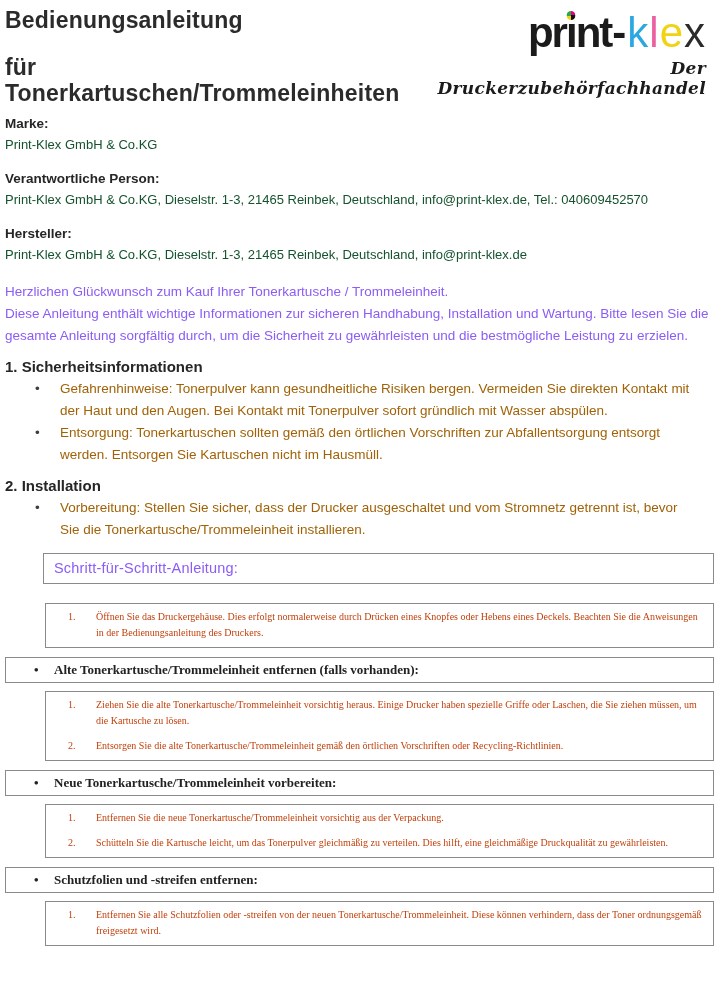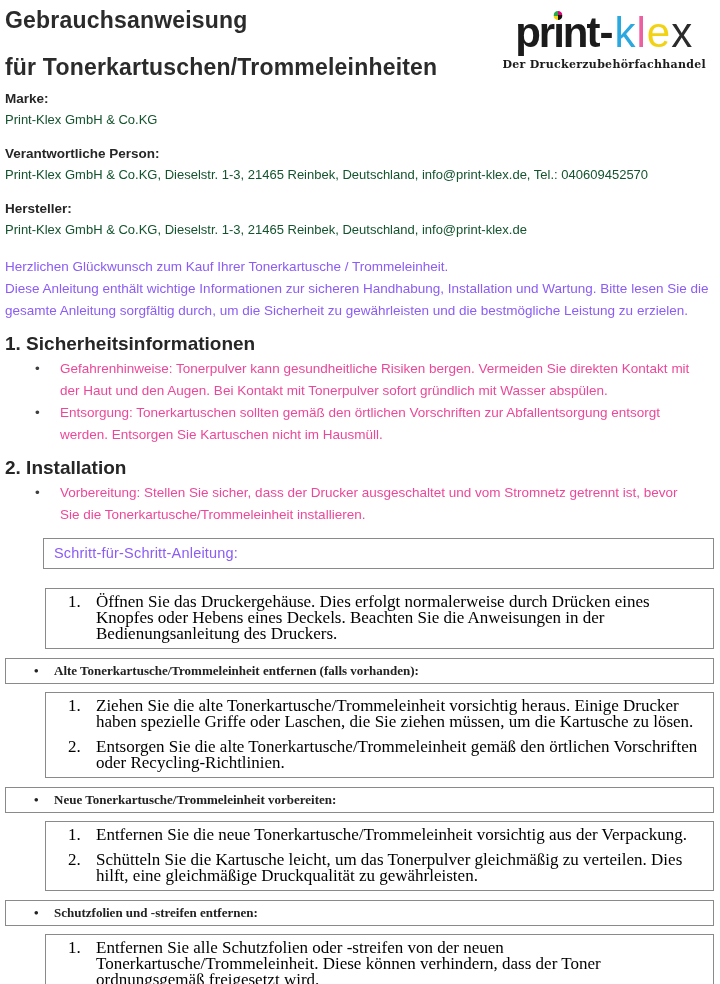--- a/index.html
+++ b/index.html
@@ -5,78 +5,78 @@
   * { margin:0; padding:0; box-sizing:border-box; }
   html,body { background:#ffffff; }
   body { width:720px; font-family:"Liberation Sans", sans-serif; color:#3e3e3e; }
   .page { position:relative; width:720px; height:984px; overflow:hidden; background:#fff; padding:8px 4px 0 5px; }
 
   
   .doc-header { display:flex; justify-content:space-between; align-items:flex-start; }
   .title-block h1 { font-size:23px; font-weight:700; color:#2b2b2b; line-height:1.1; letter-spacing:0.2px; }
   .title-block h1 + h1 { margin-top:22px; }
 
-  .logo { margin-right:10px; text-align:center; padding-top:4px; }
+  .logo { margin-right:10px; text-align:right; padding-top:4px; }
   .logo-word { font-size:42px; line-height:1; white-space:nowrap; }
   .logo-word .lp { font-weight:700; color:#1b1b1b; letter-spacing:-2px; }
   .logo-word .li { font-weight:700; color:#1b1b1b; position:relative; display:inline-block; letter-spacing:-2px; }
   .cmyk-dot { position:absolute; left:50%; transform:translateX(-50%); top:-3px; width:13px; height:13px;
               border-radius:50%; border:2px solid #fff;
               background:conic-gradient(#e5007d 0 90deg, #15100f 90deg 180deg, #f2d313 180deg 270deg, #2aa84a 270deg 360deg); }
   .logo-word .lhy { font-weight:700; color:#1b1b1b; margin:0 1px; }
   .logo-word .lthin { font-weight:400; letter-spacing:1px; }
   .logo-word .lk { color:#2ba8e0; }
   .logo-word .ll { color:#ec5fa1; }
   .logo-word .le { color:#f2d313; }
   .logo-word .lx { color:#2b2b2b; }
-  .tagline { font-family:"DejaVu Serif", serif; font-size:11px; font-weight:700;
+  .tagline { font-family:"DejaVu Serif", serif; font-style:italic; font-size:17px; font-weight:700;
              color:#1b1b1b; margin-top:4px; letter-spacing:0.3px; }
 
   
   .meta { margin-top:10px; }
   .meta-pair { margin-bottom:19px; }
   .meta-label { font-size:13.5px; font-weight:700; color:#262626; margin-bottom:6px; }
   .meta-value { font-size:13px; color:#14532d; }
 
   
   .intro { margin-top:6px; }
   .intro p { font-size:13.5px; color:#8b5cf6; line-height:22px; }
 
   
-  .sec-heading { font-size:19px; font-weight:700; color:#262626; margin-top:11px; }
+  .sec-heading { font-size:15px; font-weight:700; color:#262626; margin-top:11px; }
   ul.bullets { list-style:none; margin-top:3px; }
-  ul.bullets li { position:relative; font-size:13.5px; color:#ec4899; line-height:22px;
+  ul.bullets li { position:relative; font-size:13.5px; color:#a16207; line-height:22px;
                   padding-left:55px; padding-right:18px; }
   ul.bullets li::before { content:"\2022"; position:absolute; left:30px; top:0; color:#3e3e3e; }
 
   
   .step-title-box { margin:12px 2px 0 38px; border:1px solid #8a8a8a; padding:6px 10px 7px;
                     font-size:14.5px; font-weight:400; color:#8b5cf6; letter-spacing:0.2px; }
 
   
   .serif-groups { margin-top:19px; font-family:"Liberation Serif", serif; }
   .group { margin-bottom:9px; }
   .group-header { border:1px solid #8a8a8a; margin-right:2px; padding:4px 6px 4px 48px; position:relative;
                   font-weight:700; font-size:13px; color:#222; }
   .group-header::before { content:"\2022"; position:absolute; left:28px; top:4px; }
   .steps-box { border:1px solid #8a8a8a; margin:8px 2px 0 40px; padding:5px 8px 6px 0; }
   .steps-box ol { list-style:none; counter-reset:step; }
   .steps-box li { counter-increment:step; position:relative; padding-left:50px;
-                  font-size:17px; line-height:16px; color:#000000; }
+                  font-size:10px; line-height:16px; color:#c2410c; }
   .steps-box li::before { content:counter(step) "."; position:absolute; left:22px; top:0; }
   .steps-box li + li { margin-top:9px; }
 </style>
 </head>
 <body>
 
 <div class="page">
 
   <header class="doc-header">
     <div class="title-block">
-      <h1>Gebrauchsanweisung</h1>
+      <h1>Bedienungsanleitung</h1>
       <h1>für Tonerkartuschen/Trommeleinheiten</h1>
     </div>
     <div class="logo">
       <div class="logo-word"><span class="lp">pr</span><span class="li"><span class="cmyk-dot"></span><span>i</span></span><span class="lp">nt</span><span class="lhy">-</span><span class="lthin lk">k</span><span class="lthin ll">l</span><span class="lthin le">e</span><span class="lthin lx">x</span></div>
       <div class="tagline">Der Druckerzubehörfachhandel</div>
     </div>
   </header>
 
   <section class="meta">
     <div class="meta-pair">

